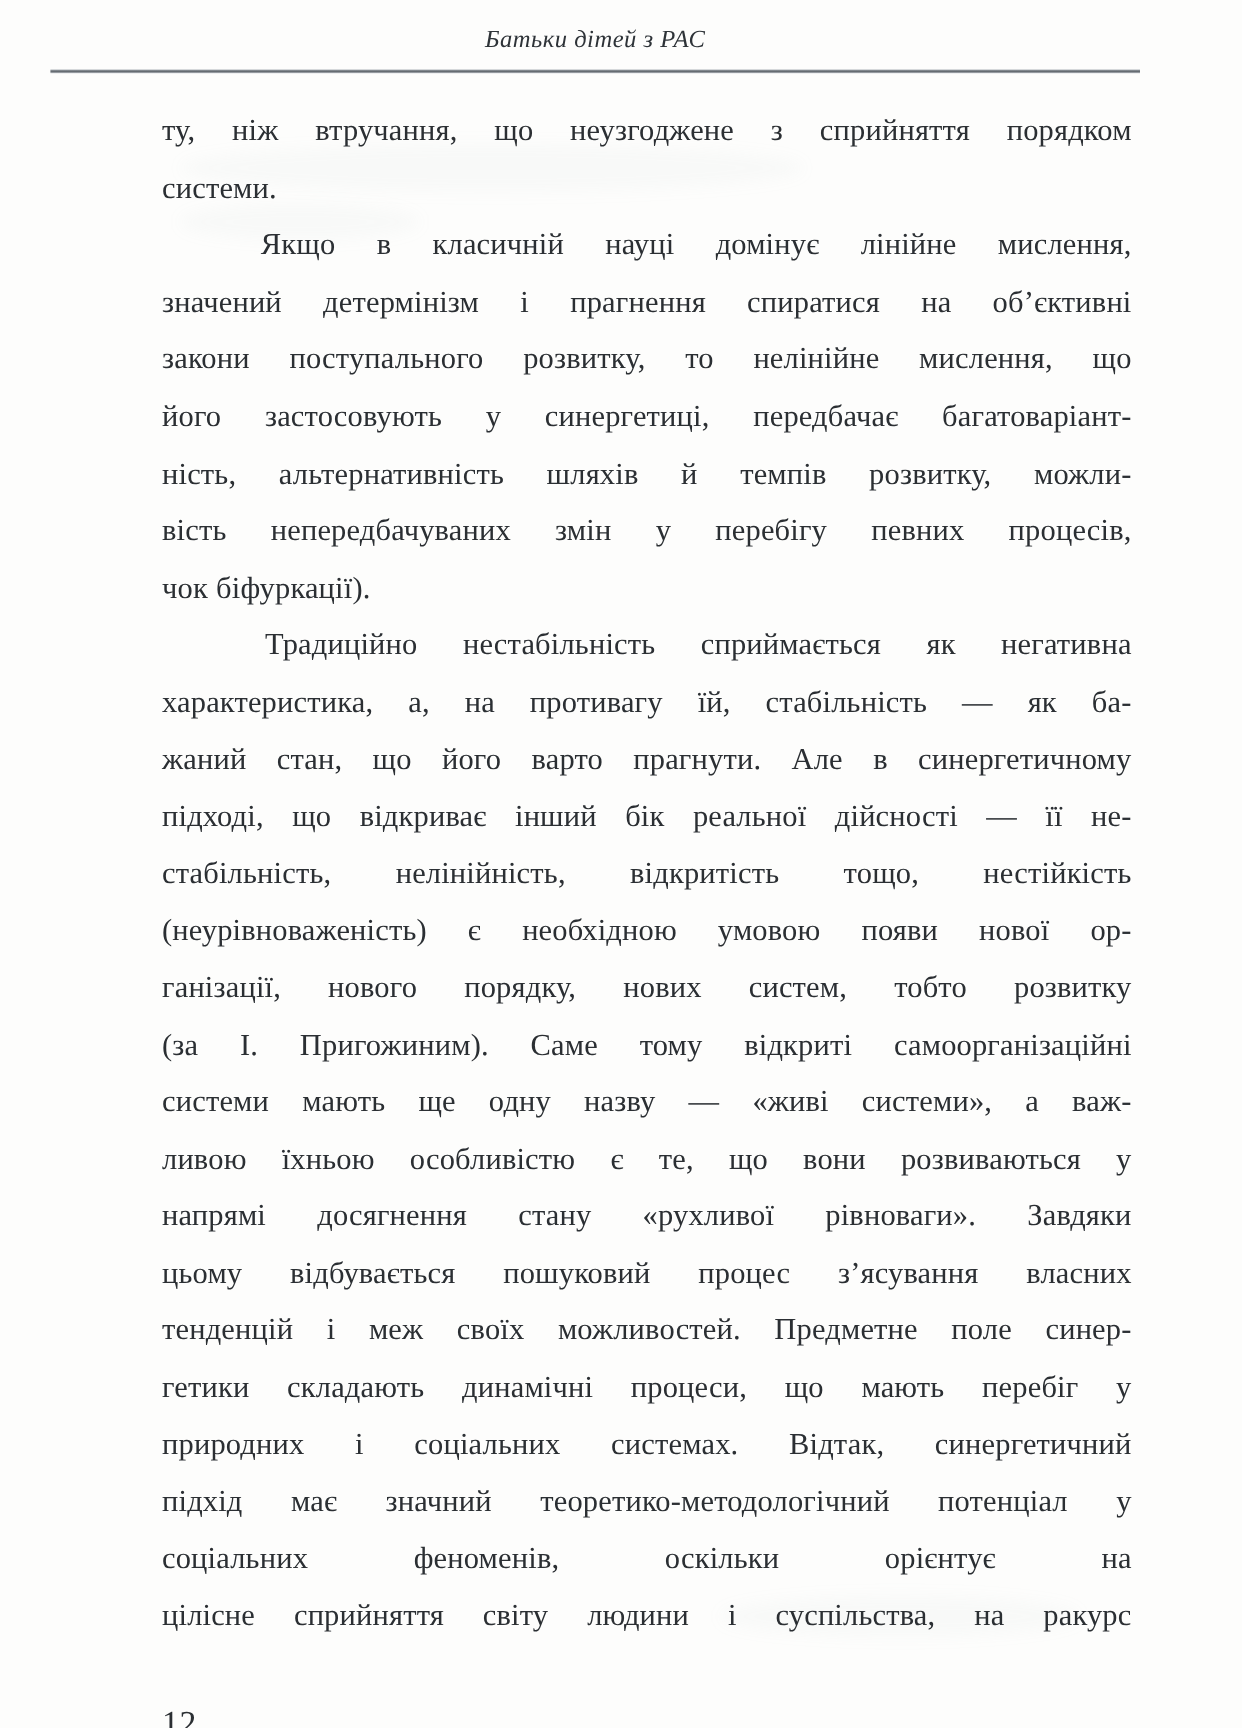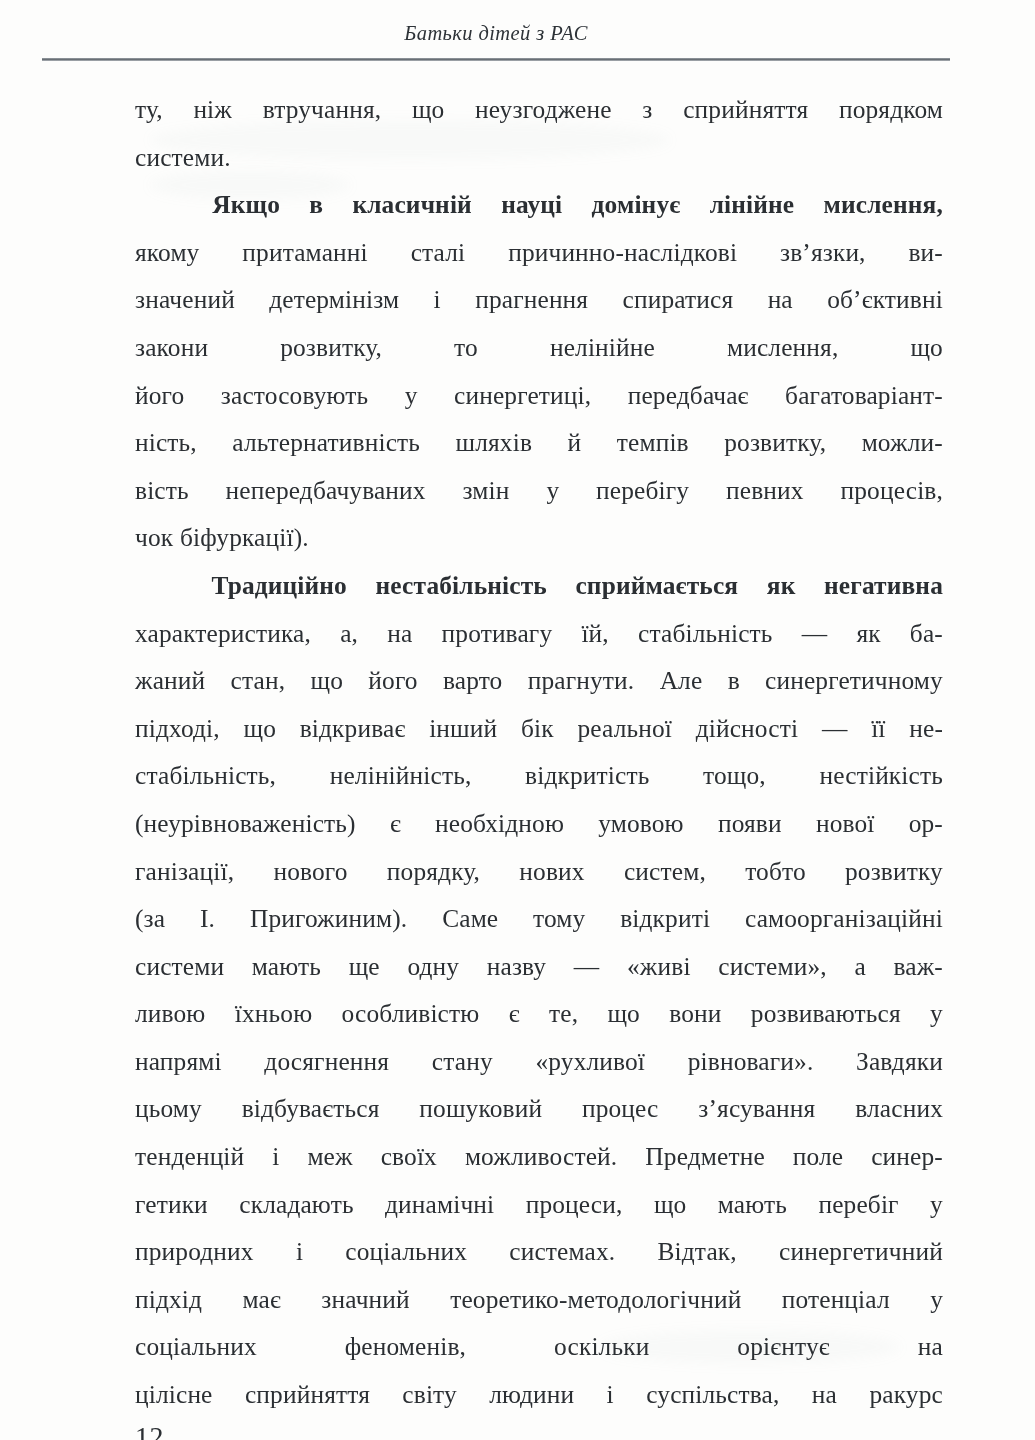--- a/index.html
+++ b/index.html
@@ -70,21 +70,20 @@
     display: flex;
     justify-content: space-between;
     white-space: normal;
   }
   .ln.just > span { white-space: pre; }
   .ln.lead {
     padding-left: 48px;
   }
   .ln.lead.just {
     padding-left: 0;
-    font-weight: bold;
   }
   .ln.lead.just::before {
     content: "";
     display: inline-block;
     width: 48px;
     flex: 0 0 48px;
   }
 
   
   .folio {
@@ -136,38 +135,31 @@
         <span class="ln just lead">
           <span>Якщо</span>
           <span>в</span>
           <span>класичній</span>
           <span>науці</span>
           <span>домінує</span>
           <span>лінійне</span>
           <span>мислення,</span>
         </span>
         <span class="ln just">
-          <span>якому</span>
-          <span>притаманні</span>
-          <span>сталі</span>
-          <span>причинно-наслідкові</span>
-          <span>зв’язки,</span>
-          <span>ви-</span>
-        </span>
-        <span class="ln just">
           <span>значений</span>
           <span>детермінізм</span>
           <span>і</span>
           <span>прагнення</span>
           <span>спиратися</span>
           <span>на</span>
           <span>об’єктивні</span>
         </span>
         <span class="ln just">
           <span>закони</span>
+          <span>поступального</span>
           <span>розвитку,</span>
           <span>то</span>
           <span>нелінійне</span>
           <span>мислення,</span>
           <span>що</span>
         </span>
         <span class="ln just">
           <span>його</span>
           <span>застосовують</span>
           <span>у</span>

